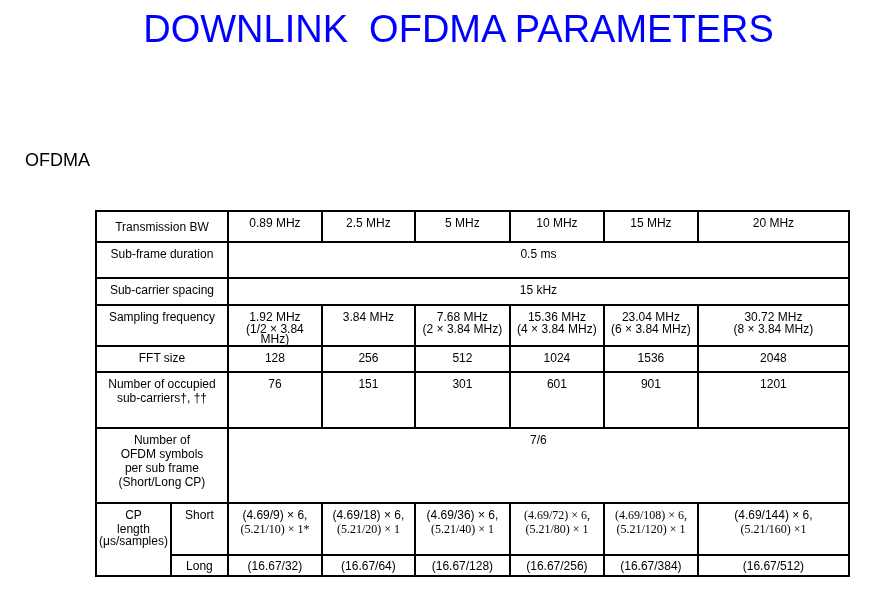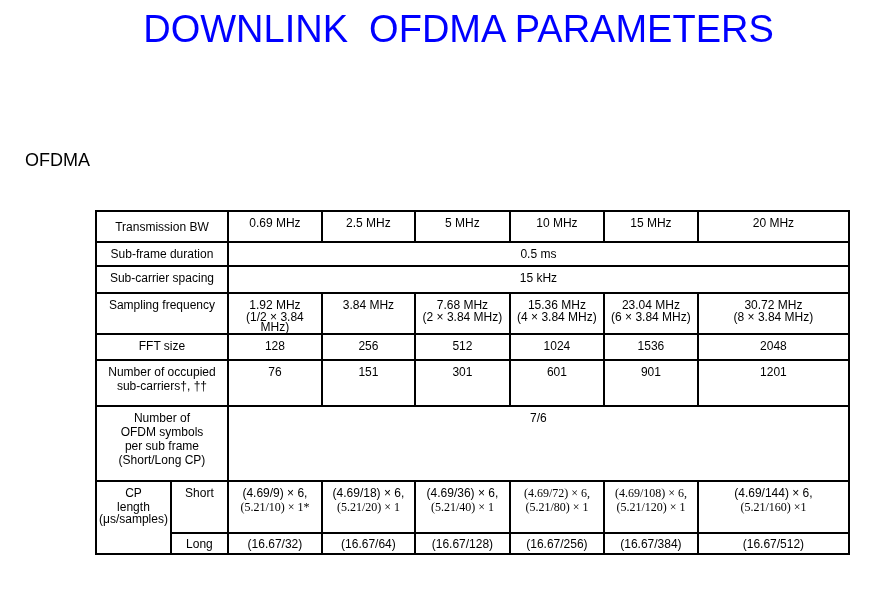--- a/index.html
+++ b/index.html
@@ -25,28 +25,28 @@
     <col style="width:94px">
       <col style="width:93px">
       <col style="width:95px">
     <col style="width:94px">
       <col style="width:94px">
       <col style="width:151px">
   </colgroup>
   <tbody>
       <tr style="height:31px">
     <td colspan="2" class="mid">Transmission BW</td>
-    <td>0.69 MHz</td>
+    <td>0.89 MHz</td>
     <td>2.5 MHz</td>
     <td>5 MHz</td>
     <td>10 MHz</td>
     <td>15 MHz</td>
     <td>20 MHz</td>
   </tr>
-  <tr style="height:24px">
+  <tr style="height:36px">
     <td colspan="2">Sub-frame duration</td>
     <td colspan="6">0.5 ms</td>
   </tr>
   <tr style="height:27px">
     <td colspan="2">Sub-carrier spacing</td>
     <td colspan="6">15 kHz</td>
   </tr>
   <tr style="height:41px">
     <td colspan="2">Sampling frequency</td>
     <td><span>1.92 MHz</span><span class="sub">(1/2 × 3.84 MHz)</span></td>
@@ -58,21 +58,21 @@
   </tr>
   <tr style="height:26px">
     <td colspan="2">FFT size</td>
     <td>128</td>
     <td>256</td>
     <td>512</td>
     <td>1024</td>
     <td>1536</td>
     <td>2048</td>
   </tr>
-  <tr style="height:46px">
+  <tr style="height:56px">
     <td colspan="2">
           <span style="display:block">Number of occupied</span>
           <span style="display:block">sub-carriers†, ††</span>
         </td>
     <td>76</td>
     <td>151</td>
     <td>301</td>
     <td>601</td>
     <td>901</td>
     <td>1201</td>

